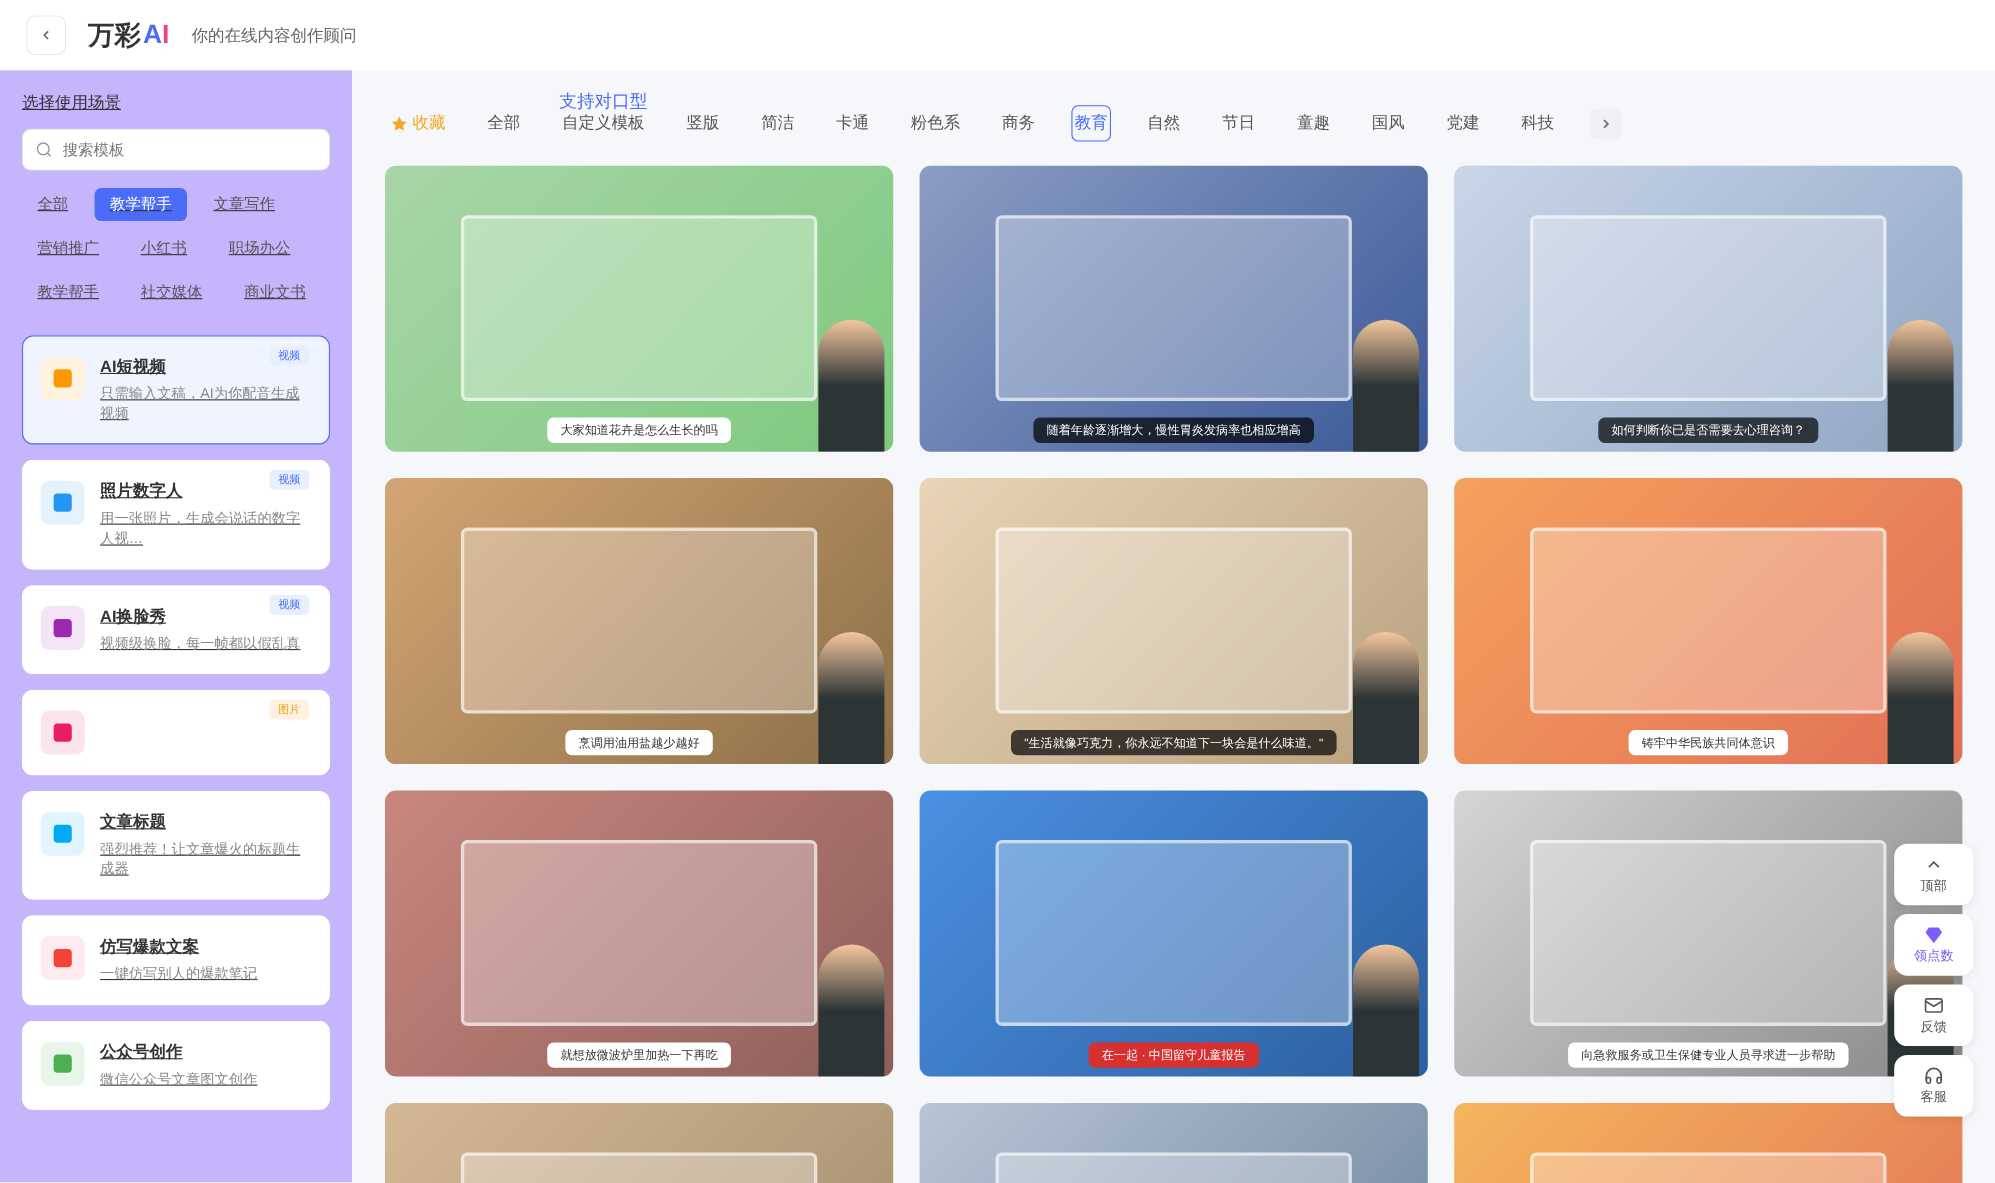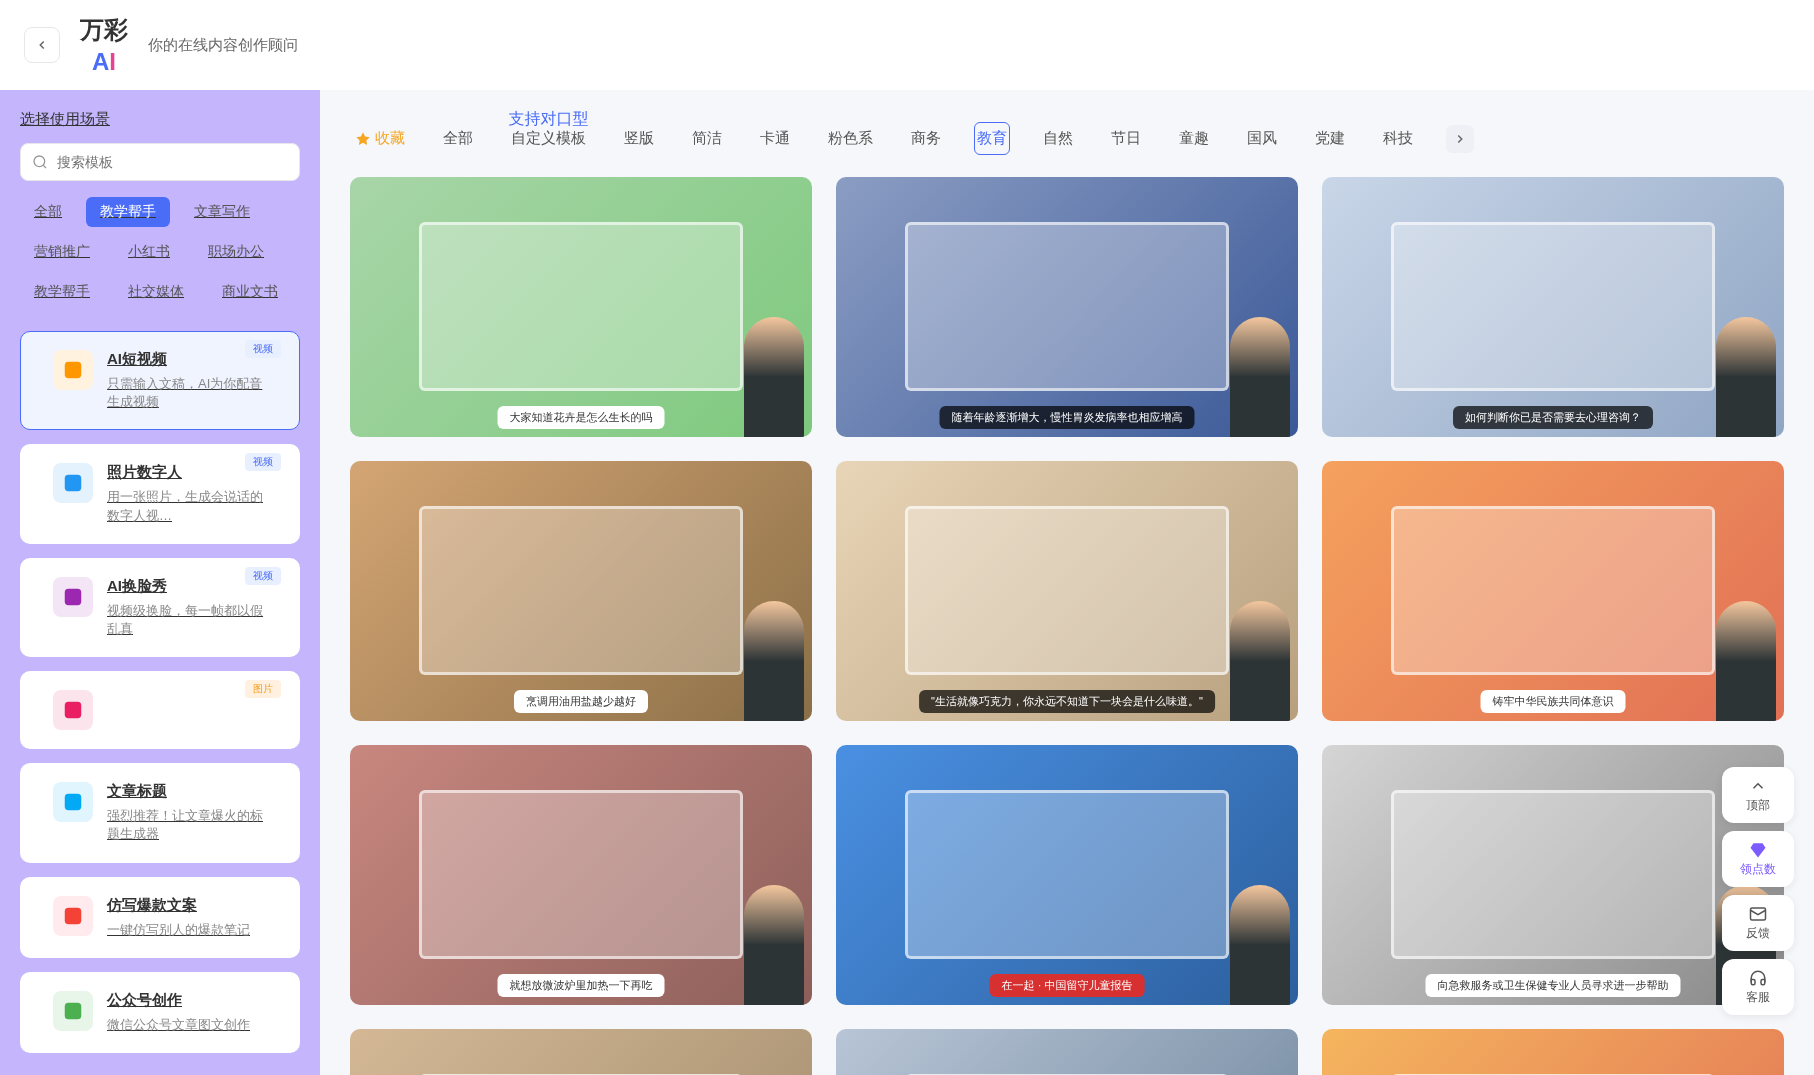--- a/index.html
+++ b/index.html
@@ -1,39 +1,39 @@
 <!DOCTYPE html>
 <html><head>
 <meta charset="utf-8">
 <style>
 * { margin: 0; padding: 0; box-sizing: border-box; }
 body { font-family: -apple-system, "PingFang SC", "Microsoft YaHei", sans-serif; background: #f5f7fa; color: #333; overflow-x: hidden; }
 
 .header { display: flex; align-items: center; padding: 14px 24px; background: #fff; gap: 20px; }
 .back-btn { width: 36px; height: 36px; border: 1px solid #e5e7eb; border-radius: 8px; display: flex; align-items: center; justify-content: center; cursor: pointer; background: #fff; }
 .back-btn svg { width: 14px; height: 14px; }
-.logo { display: flex; align-items: center; gap: 2px; font-size: 24px; font-weight: 700; flex-direction: column; }
+.logo { display: flex; align-items: center; gap: 2px; font-size: 24px; font-weight: 700; }
 .logo .ai { font-weight: 800; }
 .logo .a-blue { color: #4a6cf7; }
 .logo .i-pink { color: #e84393; }
 .tagline { color: #666; font-size: 15px; }
 
 .main { display: flex; height: calc(100vh - 64px); }
 
 .sidebar { width: 320px; padding: 20px 20px; overflow-y: auto; background: #c4b5fd; text-decoration: underline; }
 .section-title { font-size: 15px; color: #333; margin-bottom: 14px; font-weight: 500; }
 .search-box { position: relative; margin-bottom: 16px; }
 .search-box input { width: 100%; padding: 10px 12px 10px 36px; border: 1px solid #e5e7eb; border-radius: 8px; font-size: 14px; outline: none; background: #fff; }
 .search-box svg { position: absolute; left: 12px; top: 50%; transform: translateY(-50%); width: 16px; height: 16px; color: #999; }
 
 .tag-group { display: flex; flex-wrap: wrap; gap: 10px; margin-bottom: 24px; }
 .tag { padding: 6px 14px; border-radius: 6px; font-size: 14px; cursor: pointer; background: transparent; color: #555; border: none; }
 .tag.active { background: #4a6cf7; color: #fff; }
 
-.feature-card { position: relative; background: #fff; border-radius: 10px; padding: 18px 32px; margin-bottom: 14px; display: flex; gap: 14px; cursor: pointer; border: 1px solid transparent; }
+.feature-card { position: relative; background: #fff; border-radius: 10px; padding: 18px 16px; margin-bottom: 14px; display: flex; gap: 14px; cursor: pointer; border: 1px solid transparent; }
 .feature-card.selected { border: 1.5px solid #4a6cf7; background: #f0f4ff; }
 .feature-icon { width: 40px; height: 40px; border-radius: 8px; display: flex; align-items: center; justify-content: center; flex-shrink: 0; }
 .feature-text { flex: 1; }
 .feature-title { font-size: 15px; font-weight: 600; margin-bottom: 6px; }
 .feature-desc { font-size: 13px; color: #888; line-height: 1.4; }
 .badge { position: absolute; top: 8px; right: 18px; font-size: 10px; padding: 2px 8px; border-radius: 4px; }
 .badge.video { background: #e8f0ff; color: #4a6cf7; }
 .badge.image { background: #fff0e0; color: #f39c12; }
 
 .content { flex: 1; padding: 20px 30px; overflow-y: auto; position: relative; }

